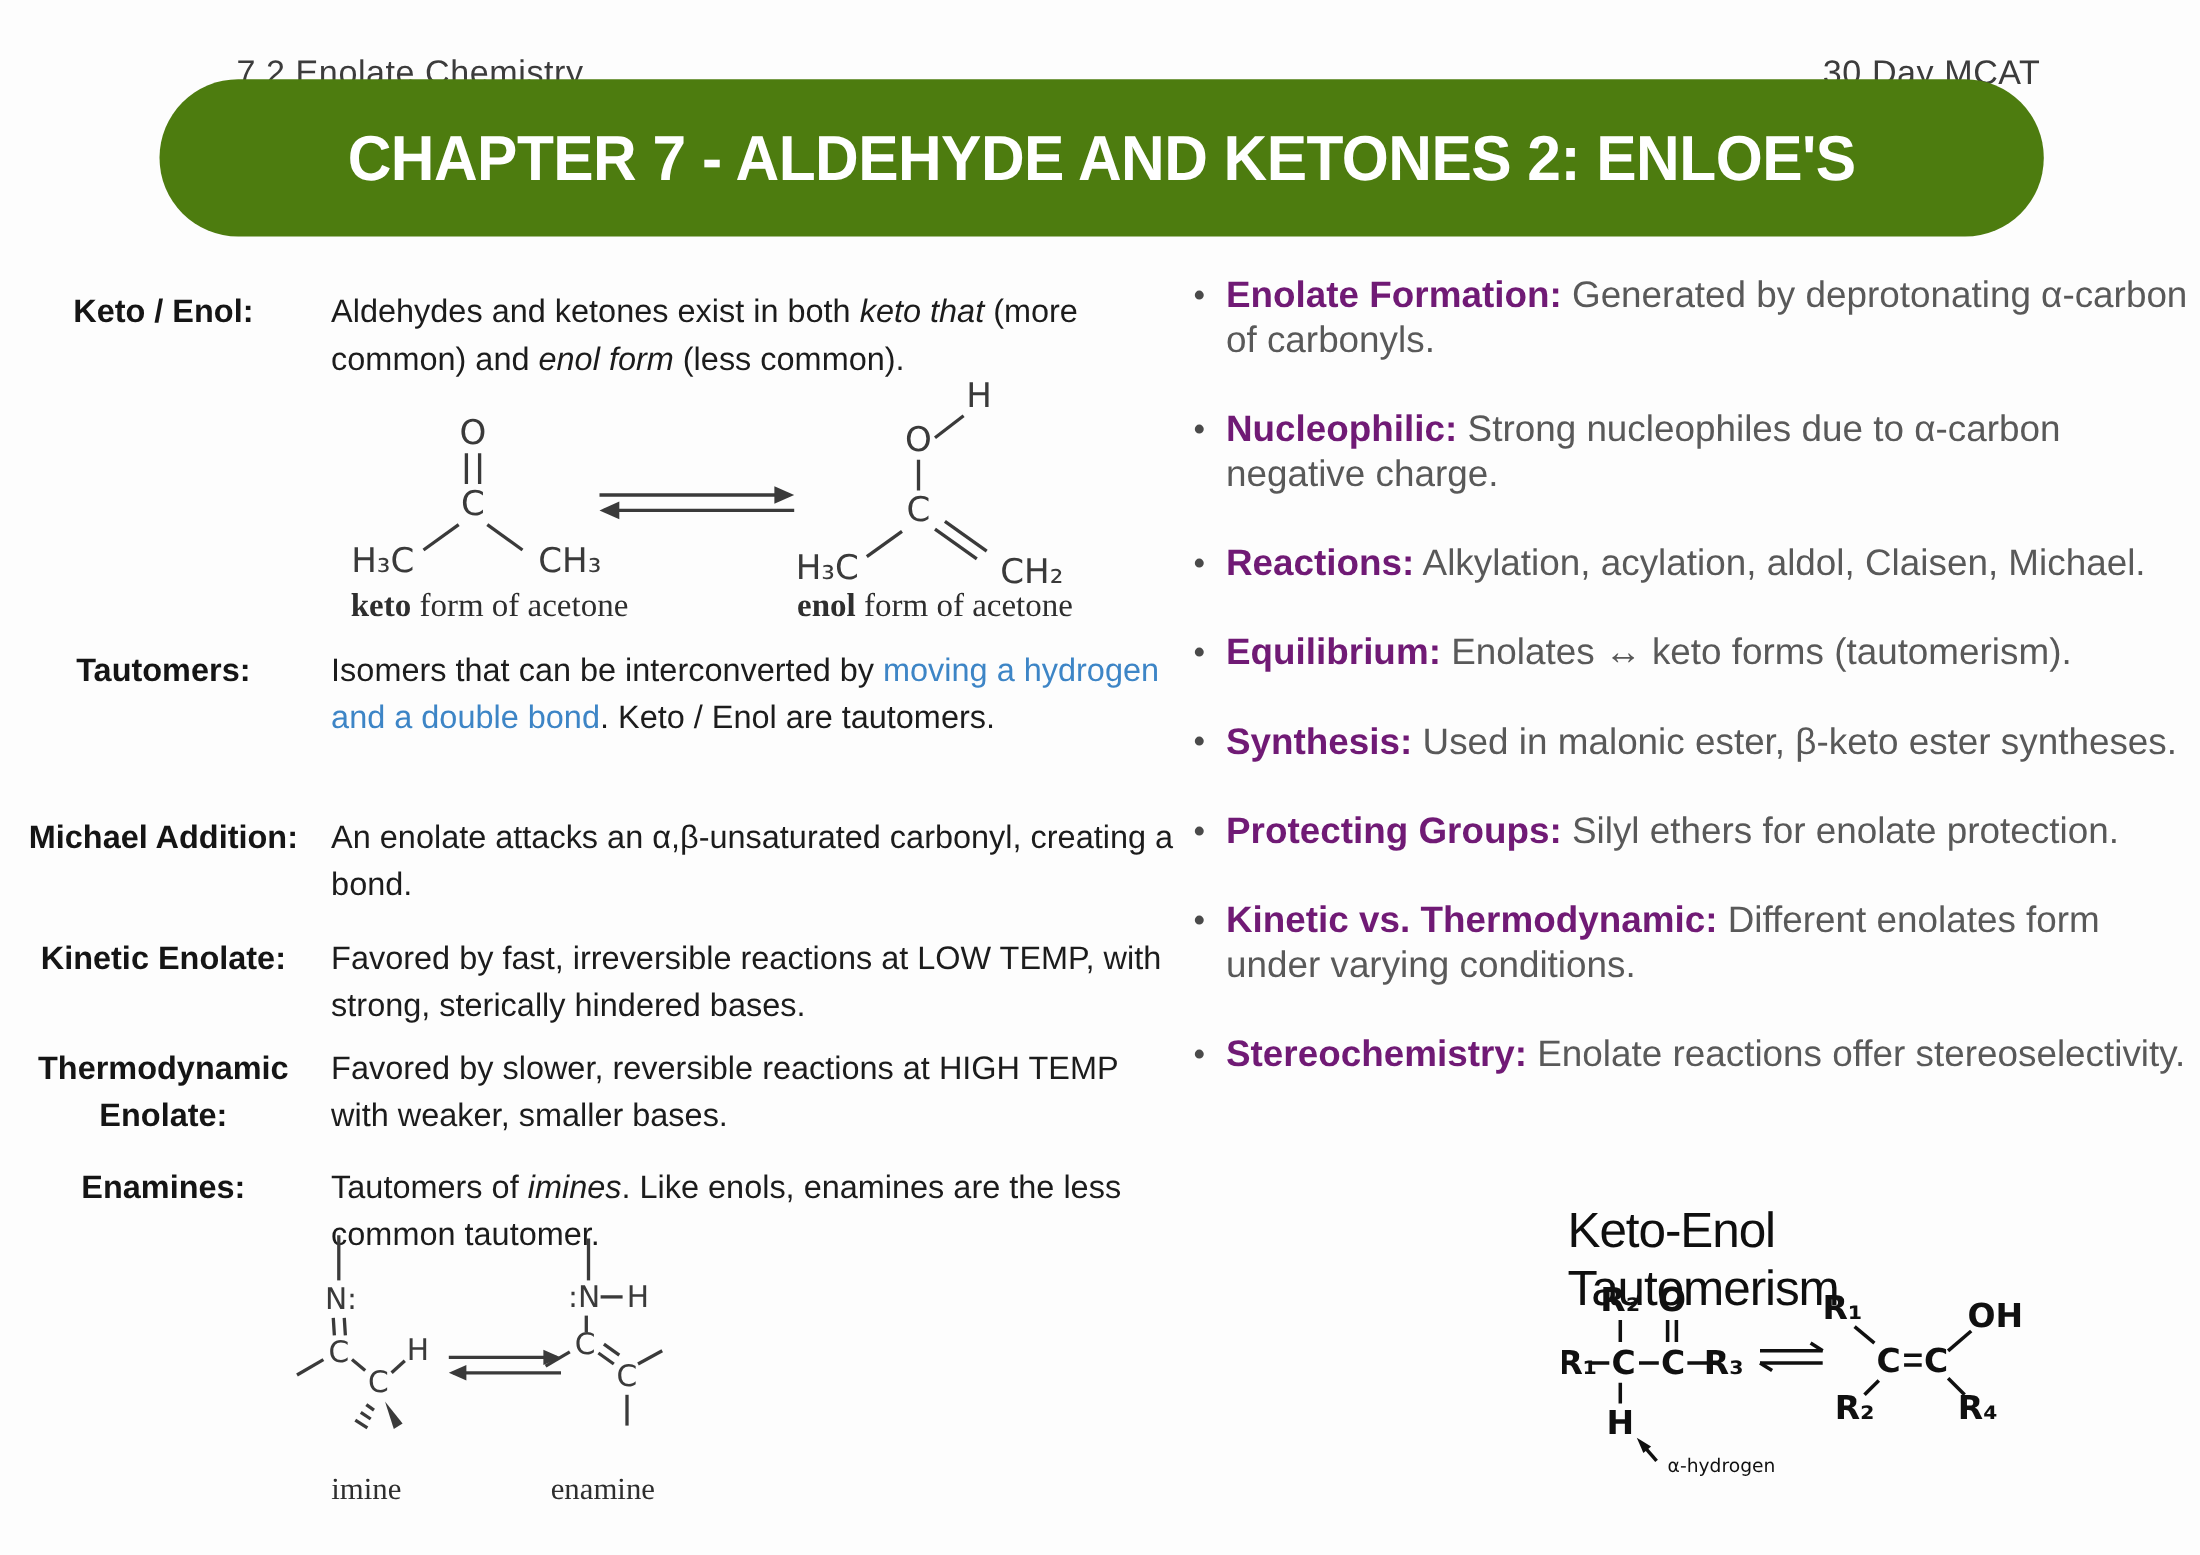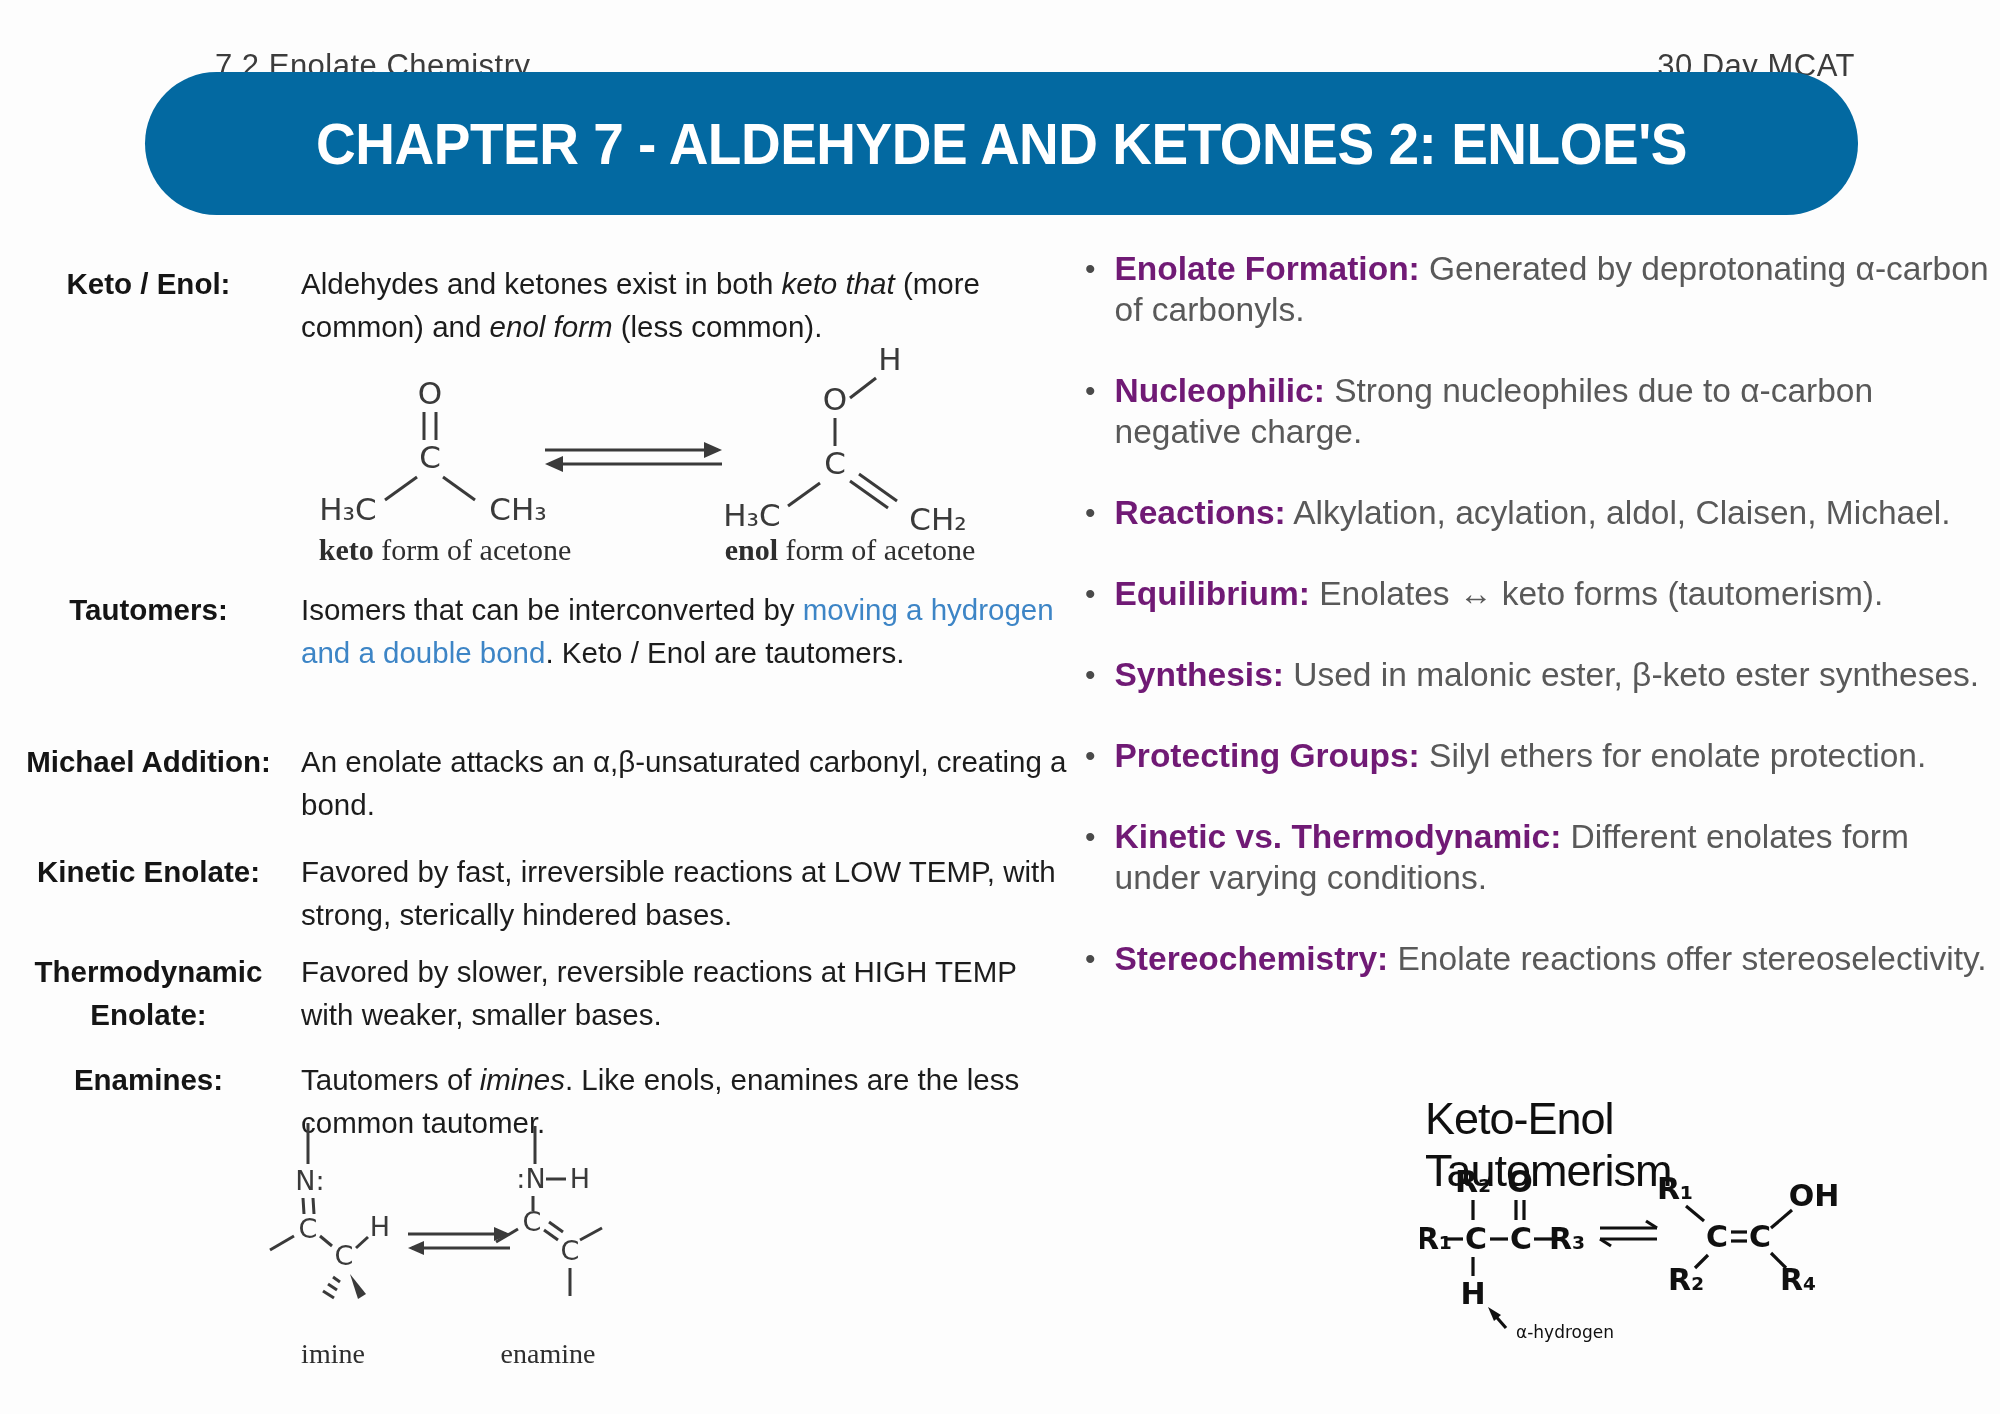--- a/index.html
+++ b/index.html
@@ -2,21 +2,21 @@
 <html><head>
 <meta charset="utf-8">
 <style>
   html,body{margin:0;padding:0;background:#fff;}
   .page{position:relative;width:2000px;height:1414px;background:#fdfdfd;overflow:hidden;
         font-family:"Liberation Sans",sans-serif;}
   
   .hdr{position:absolute;top:24px;font-size:31px;font-weight:500;color:#3c3c3c;letter-spacing:.5px;margin-top:24px;}
   .hdr-left{left:215px;}
   .hdr-right{right:145px;}
-  .banner{position:absolute;left:145px;top:72px;width:1713px;height:143px;background:#0369a1;
+  .banner{position:absolute;left:145px;top:72px;width:1713px;height:143px;background:#4d7c0f;
           border-radius:72px;display:flex;align-items:center;justify-content:center;}
   .banner span{color:#ffffff;font-size:55px;font-weight:700;letter-spacing:-.5px;transform:scaleY(1.05);}
   
   .def{position:absolute;left:10px;display:grid;grid-template-columns:277px 772px;column-gap:14px;
        font-size:29.5px;line-height:43px;color:#1c1c1c;}
   .term{font-weight:700;text-align:center;color:#151515;}
   .desc i{font-style:italic;}
   .blue{color:#3d85c6;}
   
   .dsvg{position:absolute;}

